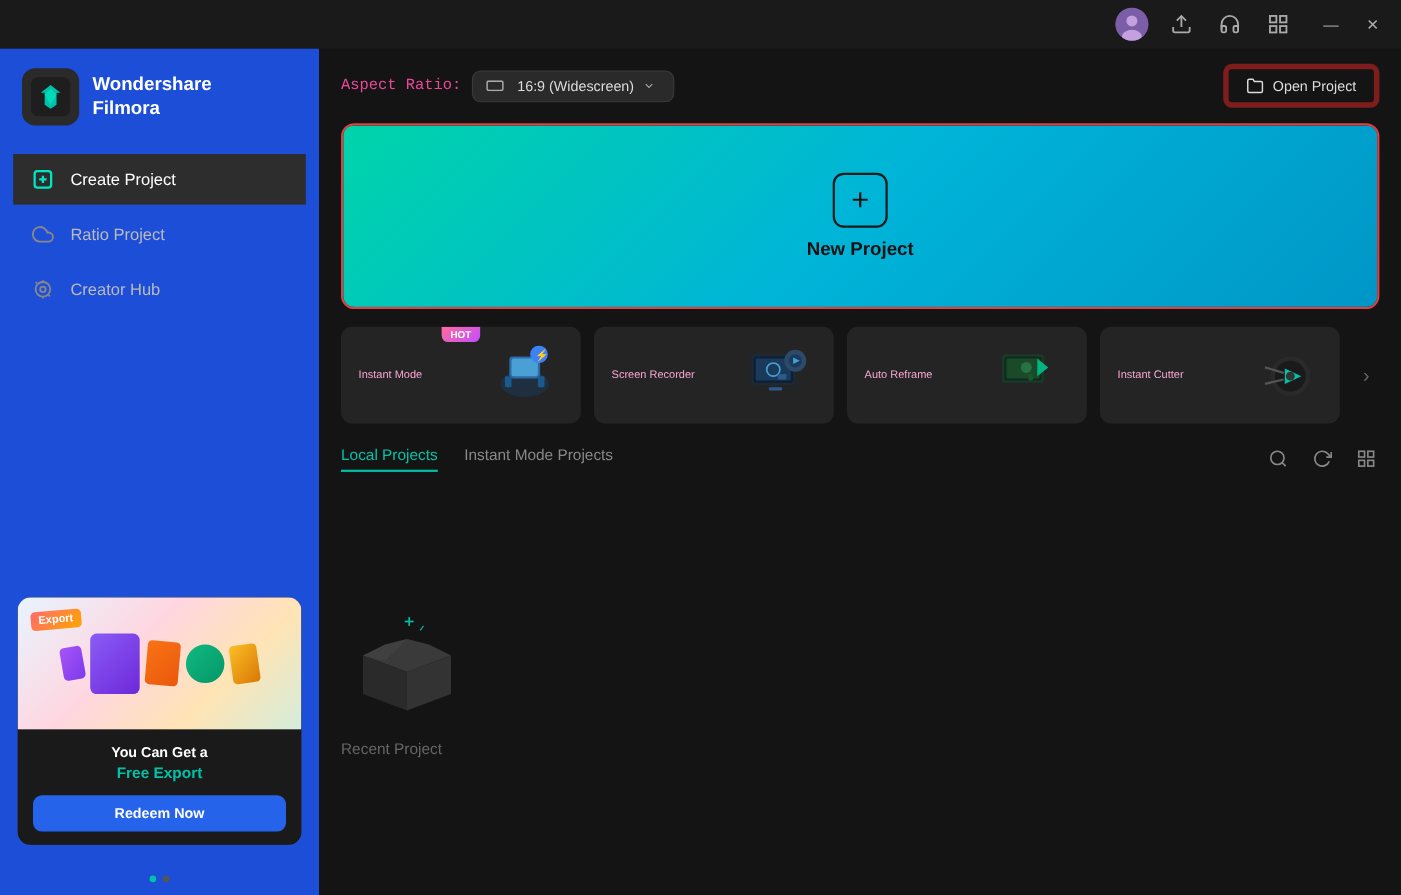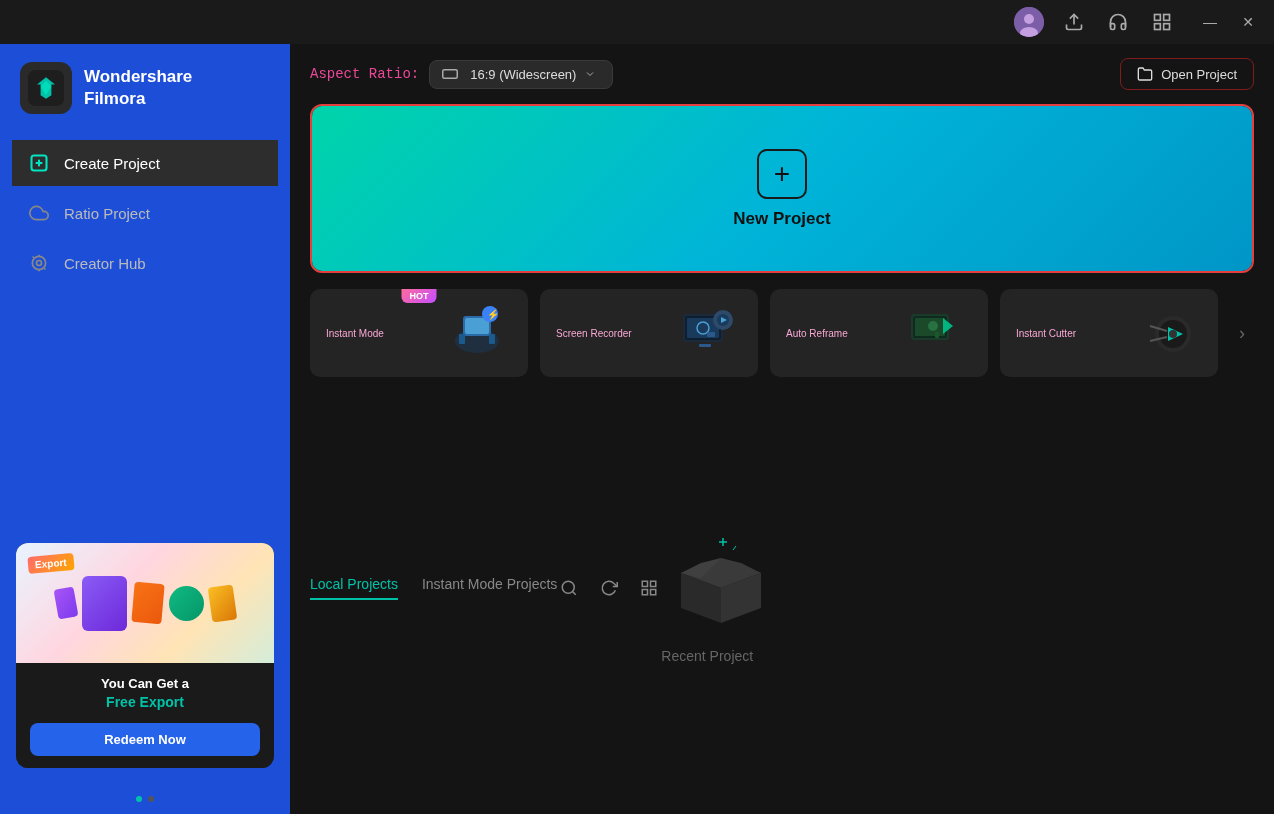--- a/index.html
+++ b/index.html
@@ -259,21 +259,21 @@
       color: #ddd;
     }
     .aspect-dropdown svg {
       margin-right: 4px;
     }
     .open-project-btn {
       display: flex;
       align-items: center;
       gap: 8px;
       background: transparent;
-      border: 1px solid #7f1d1d;
+      border: 5px solid #7f1d1d;
       border-radius: 8px;
       padding: 7px 16px;
       color: #ddd;
       font-size: 13px;
       cursor: pointer;
     }
 
     
     .new-project-banner {
       border: 2px solid #e53e3e;
@@ -364,20 +364,21 @@
       color: #666;
       cursor: pointer;
       font-size: 18px;
       flex-shrink: 0;
     }
 
     
     .projects-section {
       flex: 1;
       display: flex;
+      flex-direction: column;
       overflow: hidden;
     }
     .projects-tabs {
       display: flex;
       align-items: center;
       justify-content: space-between;
       margin-bottom: 16px;
       flex-shrink: 0;
     }
     .tabs-left {

